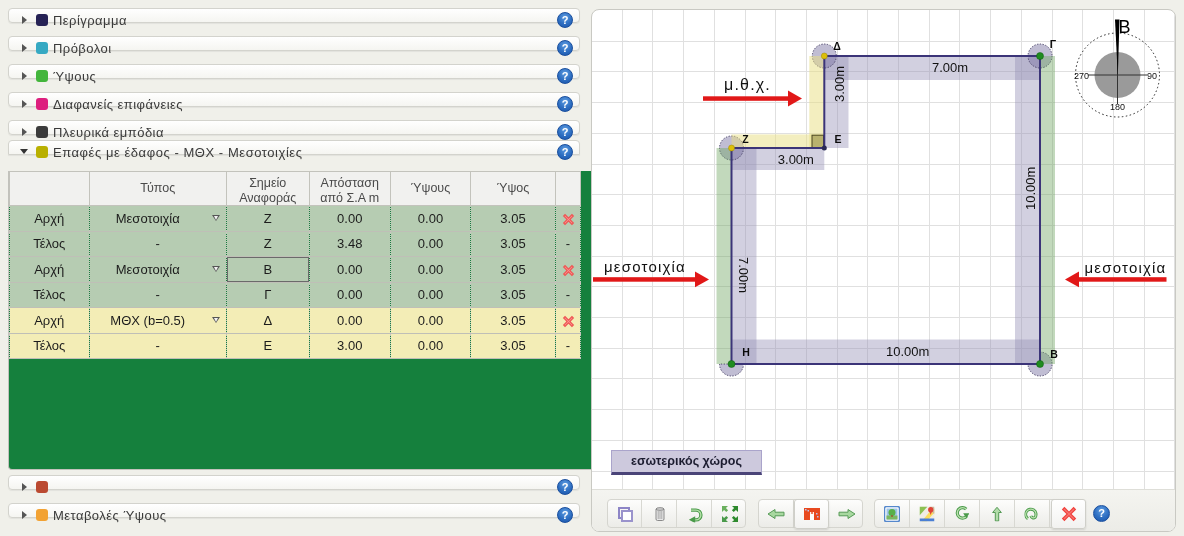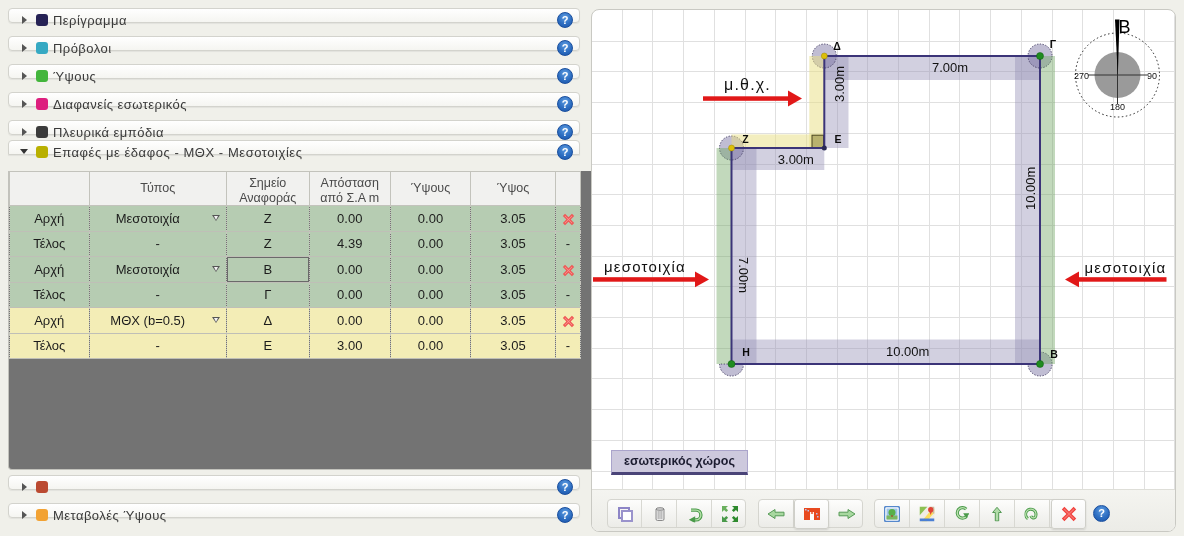--- a/index.html
+++ b/index.html
@@ -17,21 +17,21 @@
   border-top:5px solid #333; border-left:4px solid transparent; border-right:4px solid transparent; }
 .hdr .sq { position:absolute; left:27px; top:5px; width:12px; height:12px; border-radius:3px; }
 .hdr .txt { position:absolute; left:44px; top:4px; font-size:13px; color:#3a3a3a; white-space:nowrap; letter-spacing:0.45px; }
 .help { position:absolute; width:16px; height:16px; border-radius:50%;
   background:radial-gradient(circle at 50% 30%, #5d9be0 0%, #2e6fc2 55%, #1a53a8 100%);
   border:1px solid #1a4f9e; color:#fff; font-size:11px; font-weight:bold; text-align:center; line-height:14px; }
 .hdr .help { right:6px; top:3px; }
 
 
 #panel { position:absolute; left:8px; top:171px; width:608px; height:299px;
-  background:#737373; border:1px solid #c2c2bc; border-top:none; border-radius:0 0 4px 4px; }
+  background:#15803d; border:1px solid #c2c2bc; border-top:none; border-radius:0 0 4px 4px; }
 
 
 table { border-collapse:collapse; table-layout:fixed; width:571px; font-size:13px; color:#1c1c1c; }
 td, th { text-align:center; padding:0; overflow:hidden; white-space:nowrap; }
 th { border:1px solid #c3c3bc; }
 td { border-top:1px solid #bfbfb7; border-bottom:1px solid #bfbfb7; border-left:1px dotted #c6c6be; border-right:1px dotted #c6c6be;margin-top:17px; }
 th { background:#f1f1ef; color:#4a4a4a; font-weight:normal; font-size:12.5px; height:34px; line-height:15.5px; vertical-align:middle; }
 tr.g td { background:#b6ccb2; height:25.5px; }
 tr.y td { background:#f3edb6; height:25.5px; }
 td.rel { position:relative; padding-right:20px; }
@@ -72,21 +72,21 @@
     </div>
   <div class="hdr" style="top:64px">
       <span class="tri"></span>
       <span class="sq" style="background:#43b53c"></span>
       <span class="txt">Ύψους</span>
       <span class="help">?</span>
     </div>
   <div class="hdr" style="top:92px">
       <span class="tri"></span>
       <span class="sq" style="background:#dd1f7e"></span>
-      <span class="txt">Διαφανείς εσωτερικός</span>
+      <span class="txt">Διαφανείς επιφάνειες</span>
       <span class="help">?</span>
     </div>
   <div class="hdr" style="top:120px">
       <span class="tri"></span>
       <span class="sq" style="background:#3b3b3b"></span>
       <span class="txt">Πλευρικά εμπόδια</span>
       <span class="help">?</span>
     </div>
   <div class="hdr" style="top:140px; border-radius:4px 4px 0 0">
       <span class="trid"></span>
@@ -125,21 +125,21 @@
             <td>3.05</td>
             <td><svg class="xicon" viewBox="0 0 12 12">
                 <path d="M0.8 2.8 2.8 0.8 6 4 9.2 0.8 11.2 2.8 8 6 11.2 9.2 9.2 11.2 6 8 2.8 11.2 0.8 9.2 4 6Z" fill="#ef5552"></path>
                 <path d="M2.3 2.8 2.8 2.3 6 5.5 9.2 2.3 9.7 2.8 6.5 6 9.7 9.2 9.2 9.7 6 6.5 2.8 9.7 2.3 9.2 5.5 6Z" fill="#fba0a0" opacity="0.85"></path>
               </svg></td>
           </tr>
       <tr class="g">
             <td>Τέλος</td>
             <td>-</td>
             <td>Z</td>
-            <td>4.39</td>
+            <td>3.48</td>
             <td>0.00</td>
             <td>3.05</td>
             <td>-</td>
           </tr>
       <tr class="g">
             <td>Αρχή</td>
             <td class="rel">Μεσοτοιχία<span class="dd"></span></td>
             <td class="selcell">B</td>
             <td>0.00</td>
             <td>0.00</td>
@@ -318,21 +318,21 @@
           <line x1="525.5" y1="38" x2="525.5" y2="94" stroke="#333" stroke-width="1"></line>
           <polygon points="523,9.5 527.5,9.5 525.8,66" fill="#000"></polygon>
           <text x="497" y="68.5" text-anchor="end" font-size="9" fill="#111">270</text>
           <text x="555" y="68.5" text-anchor="start" font-size="9" fill="#111">90</text>
           <text x="525.5" y="99.5" text-anchor="middle" font-size="9" fill="#111">180</text>
           <text x="526.5" y="22.5" font-size="18" fill="#000">B</text>
         </g>
       </g>
     </svg>
 
-    <div style="position:absolute;left:19px;top:440px;width:137px;height:25px;background:#cdc9dd;border:1px solid #aaa4cb;border-bottom:3px solid #4a4478;font-weight:bold;font-size:12.5px;color:#1c1c30;text-align:center;line-height:20px;">εσωτερικός χώρος</div>
+    <div style="position:absolute;left:19px;top:440px;width:151px;height:25px;background:#cdc9dd;border:1px solid #aaa4cb;border-bottom:3px solid #4a4478;font-weight:bold;font-size:12.5px;color:#1c1c30;text-align:center;line-height:20px;">εσωτερικός χώρος</div>
 
     <div id="toolbar">
 
       <div class="tbgroup" style="left:15px;width:139px">
         <div class="tbtn" style="left:0;width:34px">
           <svg width="16" height="16" viewBox="0 0 16 16">
             <rect x="2" y="2" width="10" height="10" fill="none" stroke="#8d85c6" stroke-width="2"></rect>
             <rect x="5" y="5" width="10" height="10" fill="#fff" stroke="#9a93cc" stroke-width="2"></rect>
           </svg>
         </div>

